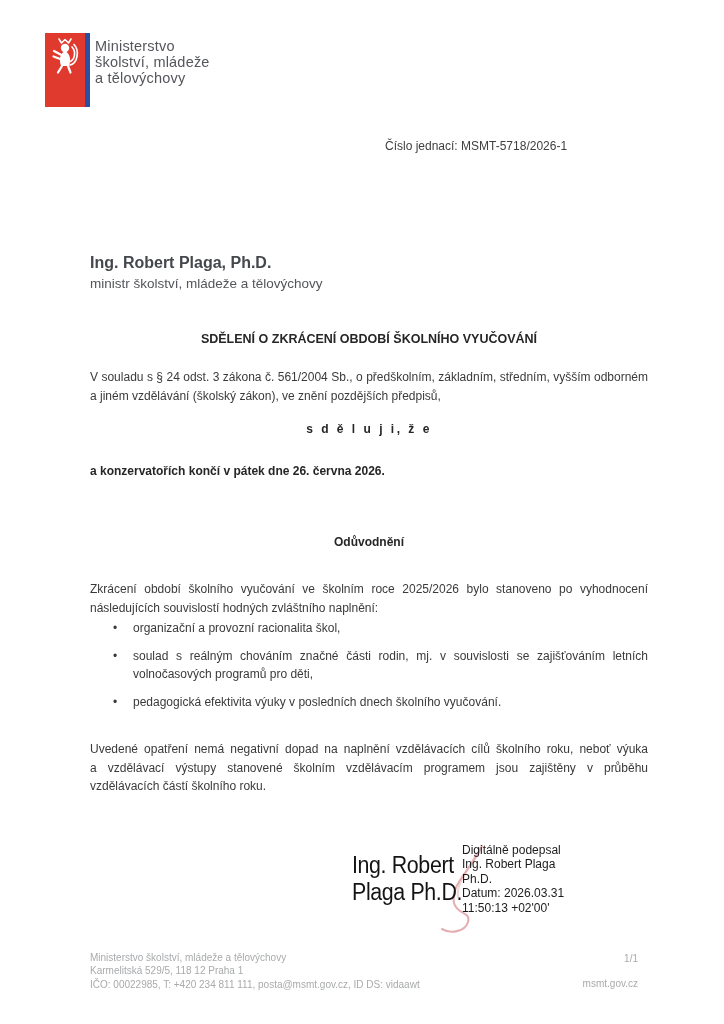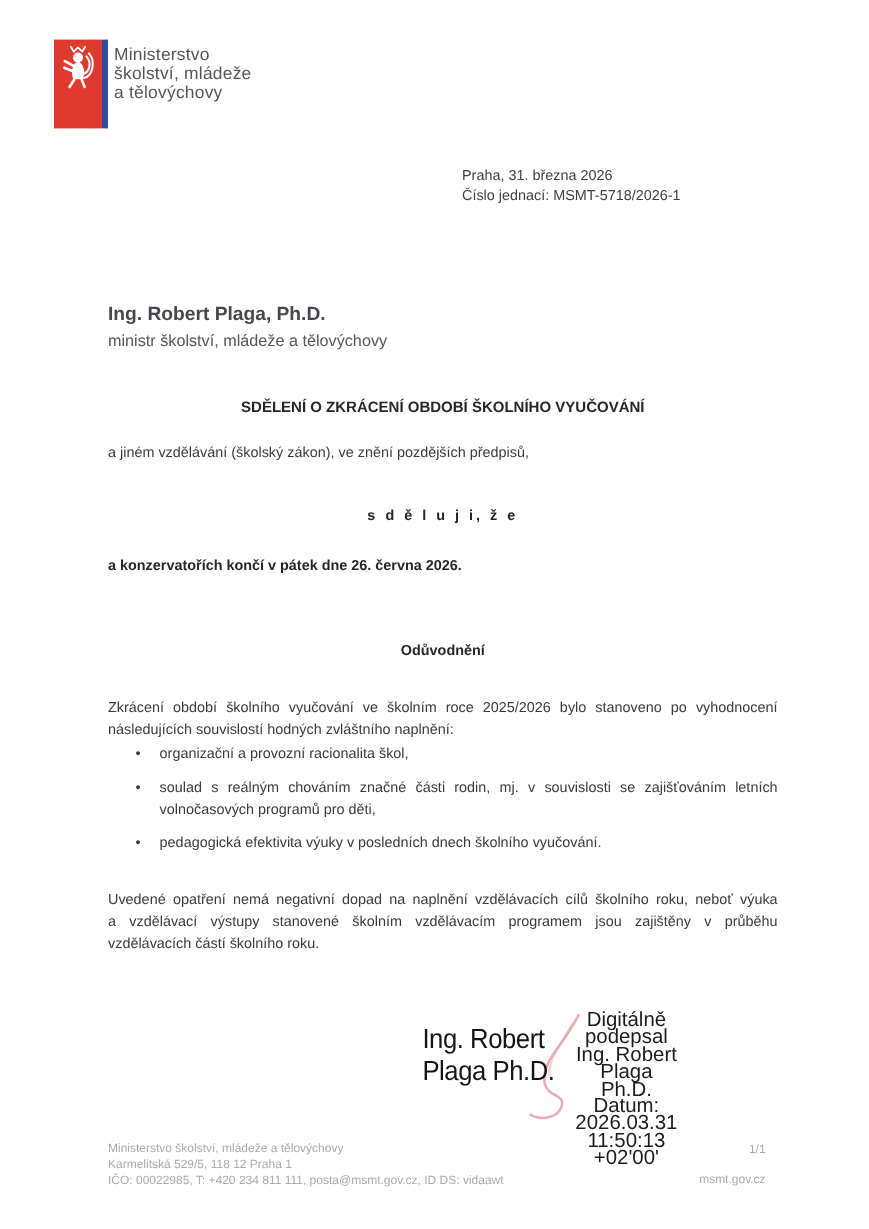--- a/index.html
+++ b/index.html
@@ -48,21 +48,21 @@
   
   #signature{position:absolute;left:352px;top:840px;width:230px;height:100px;}
   #sig-big{
     position:absolute;left:0;top:12px;width:120px;
     font-size:23px;line-height:26.5px;color:#141414;
     letter-spacing:-.4px;transform:scaleX(.93);transform-origin:left top;
     white-space:nowrap;
   }
   #sig-details{
     position:absolute;left:110px;top:3px;width:120px;
-    font-size:17px;line-height:14.4px;color:#1c1c1c;text-align:center;
+    font-size:12px;line-height:14.4px;color:#1c1c1c;
   }
   #sig-flourish{position:absolute;left:78px;top:3px;opacity:.55;}
   
   #footer-left{
     position:absolute;left:90px;top:951px;
     font-size:10px;line-height:13.3px;color:#a8aaac;
   }
   #footer-page{position:absolute;right:86px;top:953px;font-size:10px;color:#a8aaac;}
   #footer-site{position:absolute;right:86px;top:978px;font-size:10px;color:#a8aaac;}
 </style>
@@ -90,32 +90,32 @@
     <div class="blue"></div>
   </div>
 
   <div id="ministry-name">
     <div>Ministerstvo</div>
     <div>školství, mládeže</div>
     <div>a tělovýchovy</div>
   </div>
 
   <div id="meta">
-    <div>Praha, 31. března 2026</div>
     <div>Číslo jednací: MSMT-5718/2026-1</div>
   </div>
 
   <div id="addressee">
     <div class="name">Ing. Robert Plaga, Ph.D.</div>
     <div class="role">ministr školství, mládeže a tělovýchovy</div>
   </div>
 
   <div id="doc-title" class="col centered bold">SDĚLENÍ O ZKRÁCENÍ OBDOBÍ ŠKOLNÍHO VYUČOVÁNÍ</div>
 
   <div id="intro" class="col">
+      <div class="jl">V souladu s § 24 odst. 3 zákona č. 561/2004 Sb., o předškolním, základním, středním, vyšším odborném</div>
       <div class="jl last">a jiném vzdělávání (školský zákon), ve znění pozdějších předpisů,</div>
     </div>
 
   <div id="lead" class="col centered bold">s d ě l u j i, ž e</div>
 
   <div id="declaration" class="col bold">
       <div class="jl last">a konzervatořích končí v pátek dne 26. června 2026.</div>
     </div>
 
   <div id="justification-heading" class="col centered bold">Odůvodnění</div>

